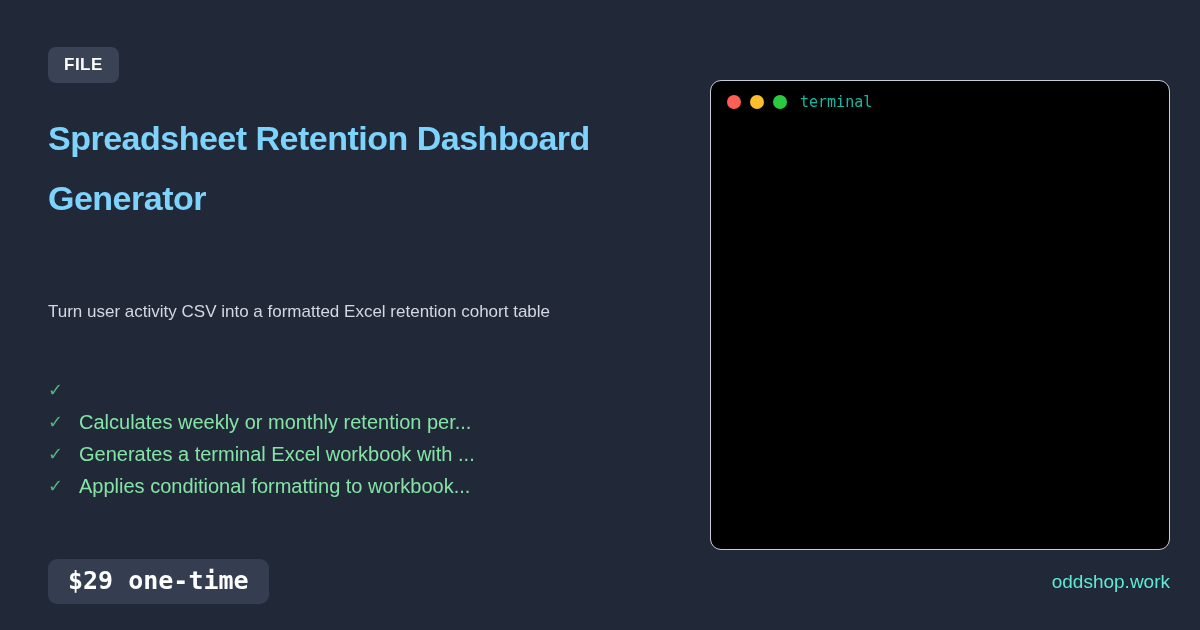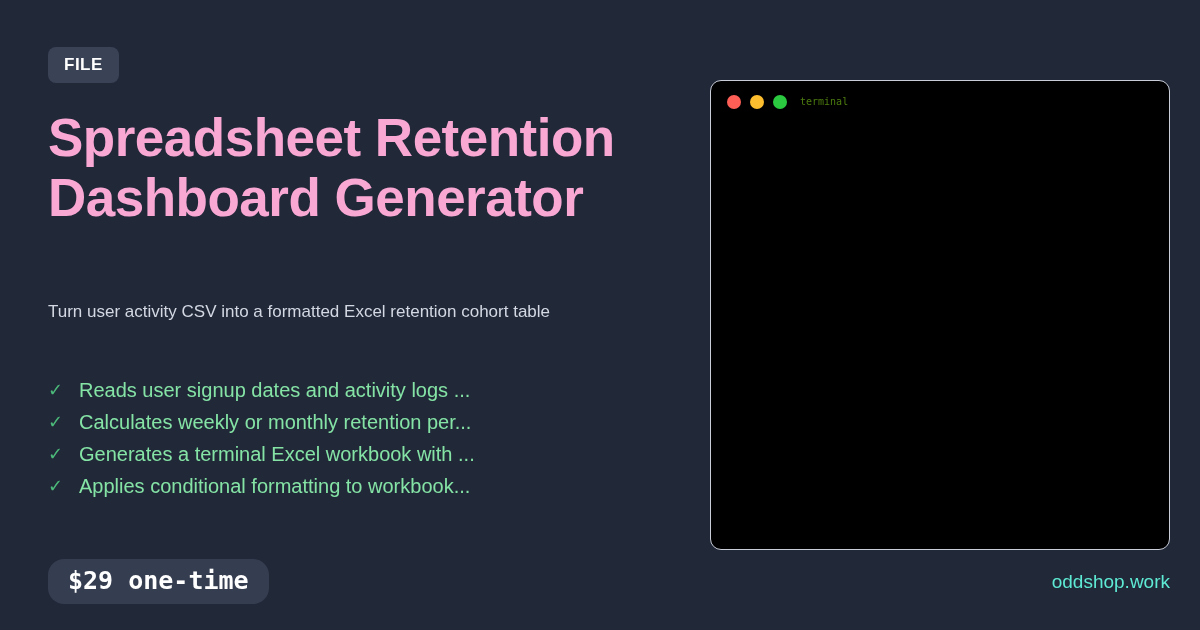--- a/index.html
+++ b/index.html
@@ -46,22 +46,22 @@
     padding:9px 16px 10px 16px;
     border-radius:8px;
     line-height:1;
   }
 
   #page-title {
     position:absolute;
     left:0;
     top:108px;
     width:640px;
-    color:#f9a8d4;
-    font-size:53px;
+    color:#7dd3fc;
+    font-size:34px;
     font-weight:bold;
     line-height:60px;
     letter-spacing:-0.5px;
   }
 
   #subtitle {
     position:absolute;
     left:0;
     top:297px;
     width:560px;
@@ -107,21 +107,21 @@
     position:absolute;
     left:0;
     top:559px;
     display:inline-block;
     background:#353d50;
     color:#ffffff;
     font-family:"DejaVu Sans Mono", monospace;
     font-size:25px;
     font-weight:bold;
     padding:9px 20px 11px 20px;
-    border-radius:16px;
+    border-radius:9px;
     line-height:1;
   }
 
   
   #terminal-window {
     position:absolute;
     left:710px;
     top:80px;
     width:460px;
     height:470px;
@@ -144,23 +144,23 @@
     width:14px;
     height:14px;
     border-radius:50%;
     margin-right:9px;
   }
   .dot-close    { background:#fd5f57; }
   .dot-minimize { background:#fcbd2e; }
   .dot-zoom     { background:#2bc940; margin-right:13px; }
 
   #terminal-title {
-    color:#4d7c0f;
+    color:#14b8a6;
     font-family:"DejaVu Sans Mono", monospace;
-    font-size:10px;
+    font-size:15px;
     line-height:18px;
   }
 
   #terminal-body {
     position:absolute;
     left:16px;
     top:48px;
     right:0;
     bottom:0;
     font-family:"DejaVu Sans Mono", monospace;
@@ -195,21 +195,20 @@
 
     <div id="kind-badge">FILE</div>
 
     <h1 id="page-title">Spreadsheet Retention Dashboard Generator</h1>
 
     <p id="subtitle">Turn user activity CSV into a formatted Excel retention cohort table</p>
 
     <ul id="feature-list">
       <li class="feature-item">
         <span class="feature-check">✓</span>
-        <span class="feature-text">Reads user signup dates and activity logs ...</span>
       </li>
       <li class="feature-item">
         <span class="feature-check">✓</span>
         <span class="feature-text">Calculates weekly or monthly retention per...</span>
       </li>
       <li class="feature-item">
         <span class="feature-check">✓</span>
         <span class="feature-text">Generates a terminal Excel workbook with ...</span>
       </li>
       <li class="feature-item">

